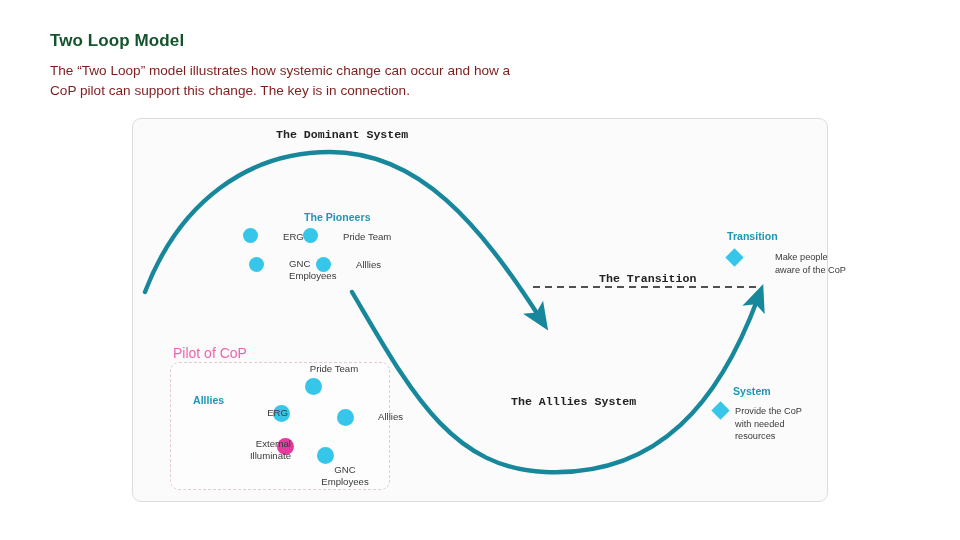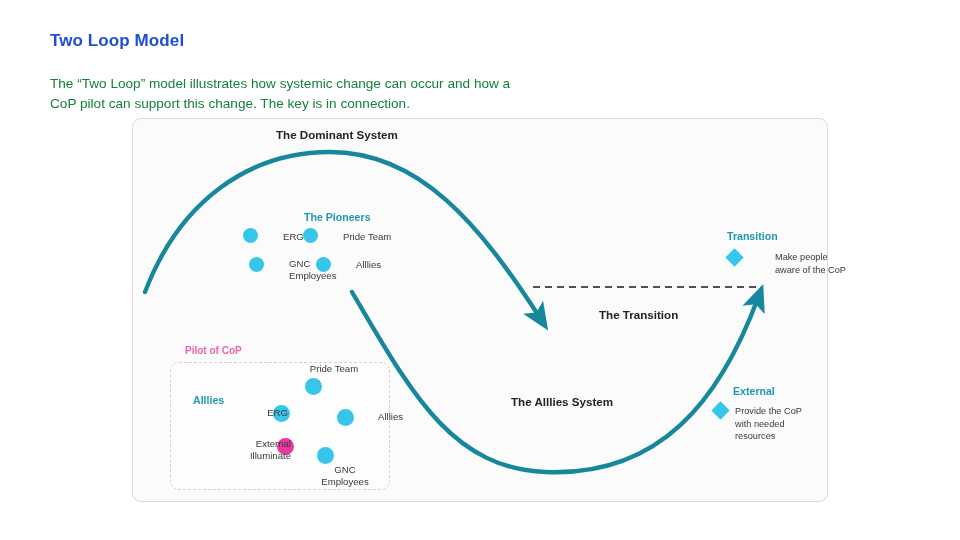--- a/index.html
+++ b/index.html
@@ -14,31 +14,31 @@
     overflow: hidden;
     font-family: "Liberation Sans", sans-serif;
     color: #2b2b2b;
   }
   #page-title {
     position: absolute;
     left: 50px;
     top: 31px;
     font-size: 17px;
     font-weight: bold;
-    color: #1d4ed8;
+    color: #14532d;
     letter-spacing: 0.1px;
   }
   #intro-text {
     position: absolute;
     left: 50px;
-    top: 74px;
+    top: 61px;
     width: 470px;
     font-size: 13.6px;
     line-height: 20px;
-    color: #15803d;
+    color: #7f1d1d;
   }
   #diagram-card {
     position: absolute;
     left: 132px;
     top: 118px;
     width: 696px;
     height: 384px;
     background: #fbfbfb;
     border: 1px solid #dcdcdc;
     border-radius: 9px;
@@ -53,31 +53,31 @@
     pointer-events: none;
   }
   .lbl {
     position: absolute;
     white-space: nowrap;
   }
   .sys-label {
     font-size: 11.6px;
     font-weight: bold;
     color: #232323;
+    font-family: Liberation Mono, monospace;
   }
   .group-heading {
     font-size: 10.6px;
     font-weight: bold;
     color: #1f97b4;
   }
   .pink-heading {
-    font-size: 10px;
-    font-weight: bold;
+    font-size: 14px;
+    font-weight: normal;
     color: #ef63ae;
-    margin-left: 12px;
   }
   .node-label {
     font-size: 9.6px;
     color: #3a3a3a;
     line-height: 12px;
     padding-left: 20px;
   }
   .desc-label {
     font-size: 9.2px;
     color: #3a3a3a;
@@ -135,21 +135,21 @@
     <line x1="313" y1="386" x2="281" y2="413"></line>
     <line x1="313" y1="386" x2="345" y2="417"></line>
     <line x1="281" y1="413" x2="285" y2="446"></line>
     <line x1="345" y1="417" x2="325" y2="455"></line>
     <line x1="285" y1="446" x2="325" y2="455"></line>
   </g>
 </svg>
 
 <div class="lbl sys-label" style="left:276px; top:128px;">The Dominant System</div>
 <div class="lbl sys-label" style="left:511px; top:395px;">The Alllies System</div>
-<div class="lbl sys-label" style="left:599px; top:272px;margin-top:36px;">The Transition</div>
+<div class="lbl sys-label" style="left:599px; top:272px;">The Transition</div>
 
 <div class="lbl group-heading" style="left:264px; top:211px;margin-left:40px;">The Pioneers</div>
 
 <div class="dot" style="left:243px; top:228px; width:15px; height:15px;"></div>
 <div class="lbl node-label" style="left:263px; top:231px;">ERG</div>
 
 <div class="dot" style="left:303px; top:228px; width:15px; height:15px;"></div>
 <div class="lbl node-label" style="left:323px; top:231px;">Pride Team</div>
 
 <div class="dot" style="left:249px; top:257px; width:15px; height:15px;"></div>
@@ -175,15 +175,15 @@
 <div class="dot pink" style="left:277px; top:438px; width:17px; height:17px;"></div>
 <div class="lbl node-label right-txt" style="left:205px; top:438px; width:66px; white-space:normal;">External Illuminate</div>
 
 <div class="dot" style="left:317px; top:447px; width:17px; height:17px;"></div>
 <div class="lbl node-label center-txt" style="left:295px; top:464px; width:60px; white-space:normal;">GNC Employees</div>
 
 <div class="lbl group-heading" style="left:727px; top:230px;">Transition</div>
 <div class="diamond" style="left:728px; top:251px; width:13px; height:13px;"></div>
 <div class="lbl desc-label" style="left:750px; top:251px; width:74px; white-space:normal;margin-left:25px;">Make people aware of the CoP</div>
 
-<div class="lbl group-heading" style="left:733px; top:385px;">External</div>
+<div class="lbl group-heading" style="left:733px; top:385px;">System</div>
 <div class="diamond" style="left:714px; top:404px; width:13px; height:13px;"></div>
 <div class="lbl desc-label" style="left:735px; top:405px; width:76px; white-space:normal;">Provide the CoP with needed resources</div>
 
 </body></html>

